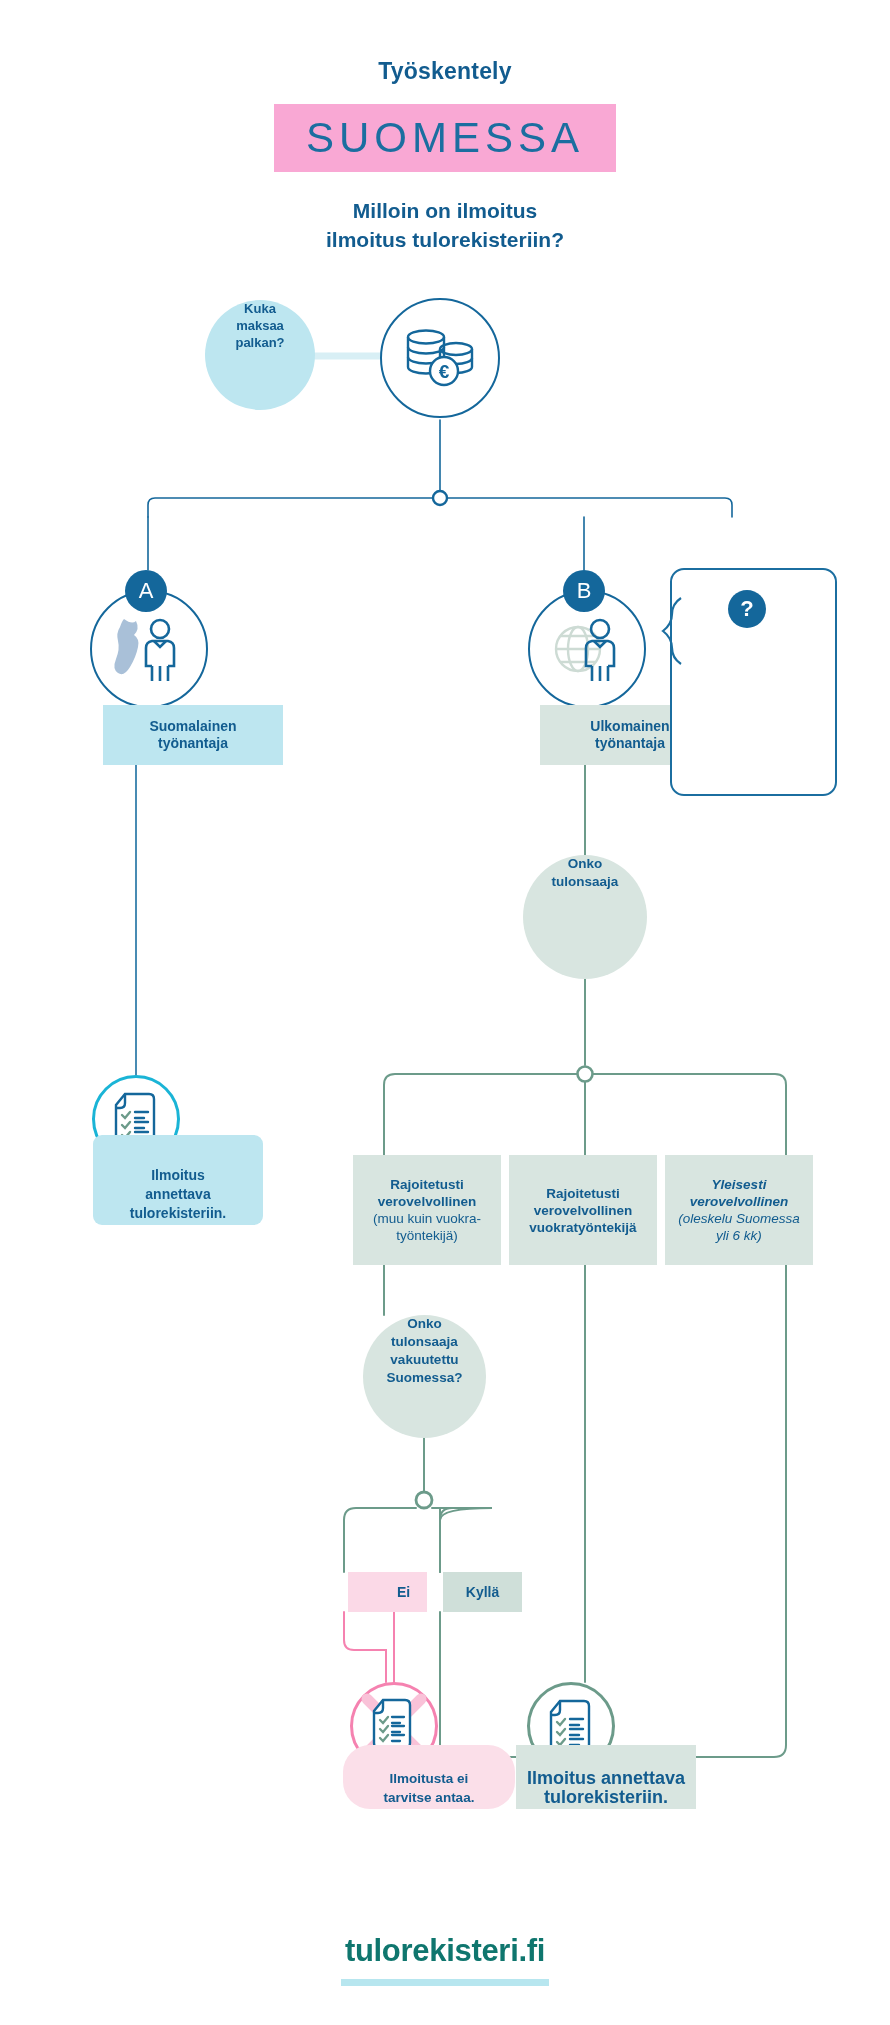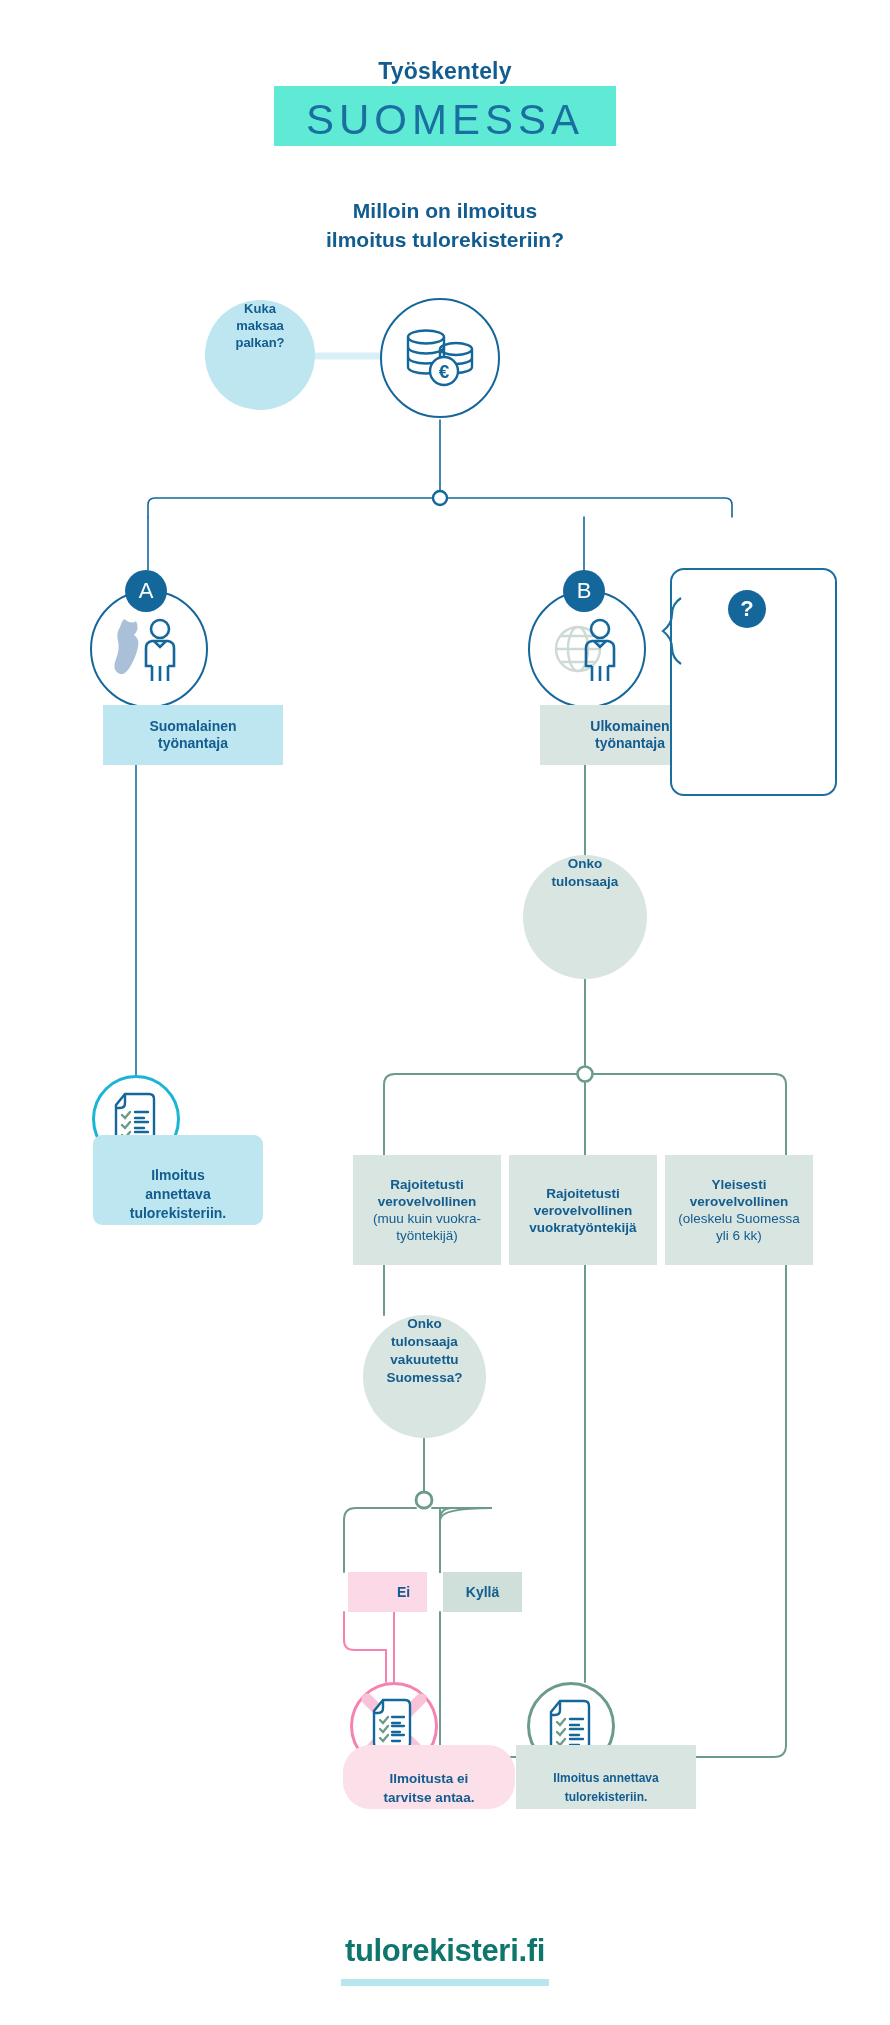--- a/index.html
+++ b/index.html
@@ -10,22 +10,22 @@
   }
   .abs{position:absolute;}
   .ctr{text-align:center;}
 
   
   #header-title{
     top:58px;left:0;width:890px;
     font-size:23px;font-weight:bold;color:#125c8f;letter-spacing:.2px;
   }
   #header-band{
-    top:86px;left:274px;width:342px;height:60px;
-    background:#5eead4;
+    top:104px;left:274px;width:342px;height:68px;
+    background:#f9a8d4;
   }
   #header-band-text{
     position:absolute;left:0;top:0;width:342px;height:68px;
     display:flex;align-items:center;justify-content:center;
     font-size:42px;font-weight:300;letter-spacing:5px;color:#1b6ea0;
   }
   #header-subtitle{
     top:196px;left:0;width:890px;
     font-size:21px;font-weight:bold;line-height:29px;color:#125c8f;
   }
@@ -87,38 +87,38 @@
     text-align:center;font-size:12.5px;line-height:17.5px;font-weight:bold;color:#1b6ea0;
   }
 
   #q-onko{
     top:855px;left:523px;width:124px;height:124px;
     background:#d8e5e0;font-size:13.5px;line-height:18px;color:#125c8f;
   }
 
   #box-raj1{top:1155px;left:310px;width:148px;height:110px;background:#d8e5e0;font-size:13.5px;}
   #box-raj2{top:1155px;left:466px;width:148px;height:110px;background:#d8e5e0;font-size:13.5px;}
-  #box-yle{top:1155px;left:622px;width:148px;height:110px;background:#d8e5e0;font-size:13.5px;}
+  #box-yle{top:1155px;left:622px;width:148px;height:110px;background:#d8e5e0;font-size:13.5px;font-style:italic;}
 
   #doc-fi-circle{top:1075px;left:92px;width:88px;height:88px;border:3px solid #1ab4d6;}
   #box-res-fi{top:1135px;left:50px;width:170px;height:90px;background:#bde6f0;font-size:14px;line-height:19px;border-radius:9px;}
 
   #q-vak{
     top:1315px;left:363px;width:123px;height:123px;
     background:#d8e5e0;font-size:13.5px;line-height:18px;color:#125c8f;
   }
 
   #box-ei{top:1572px;left:305px;width:79px;height:40px;background:#fbd9e7;font-size:14px;padding-left:32px;}
   #box-kylla{top:1572px;left:400px;width:79px;height:40px;background:#cfdfd9;font-size:14px;}
 
   #doc-no-circle{top:1682px;left:350px;width:88px;height:88px;border:3px solid #f582b0;}
   #box-res-no{top:1745px;left:300px;width:172px;height:64px;background:#fbdfe9;font-size:13.5px;line-height:19px;border-radius:27px;}
 
   #doc-yes-circle{top:1682px;left:527px;width:88px;height:88px;border:3px solid #6c9b8a;}
-  #box-res-yes{top:1745px;left:473px;width:180px;height:64px;background:#d8e5e0;font-size:12px;line-height:19px;}
+  #box-res-yes{top:1745px;left:473px;width:180px;height:64px;background:#d8e5e0;font-size:18px;line-height:19px;}
 
   
   #footer-logo{
     top:1933px;left:0;width:890px;
     font-size:31px;font-weight:bold;letter-spacing:-.3px;color:#0f766e;
   }
   #footer-rule{top:1979px;left:341px;width:208px;height:7px;background:#b7e6ef;}
 </style>
 </head>
 <body>

